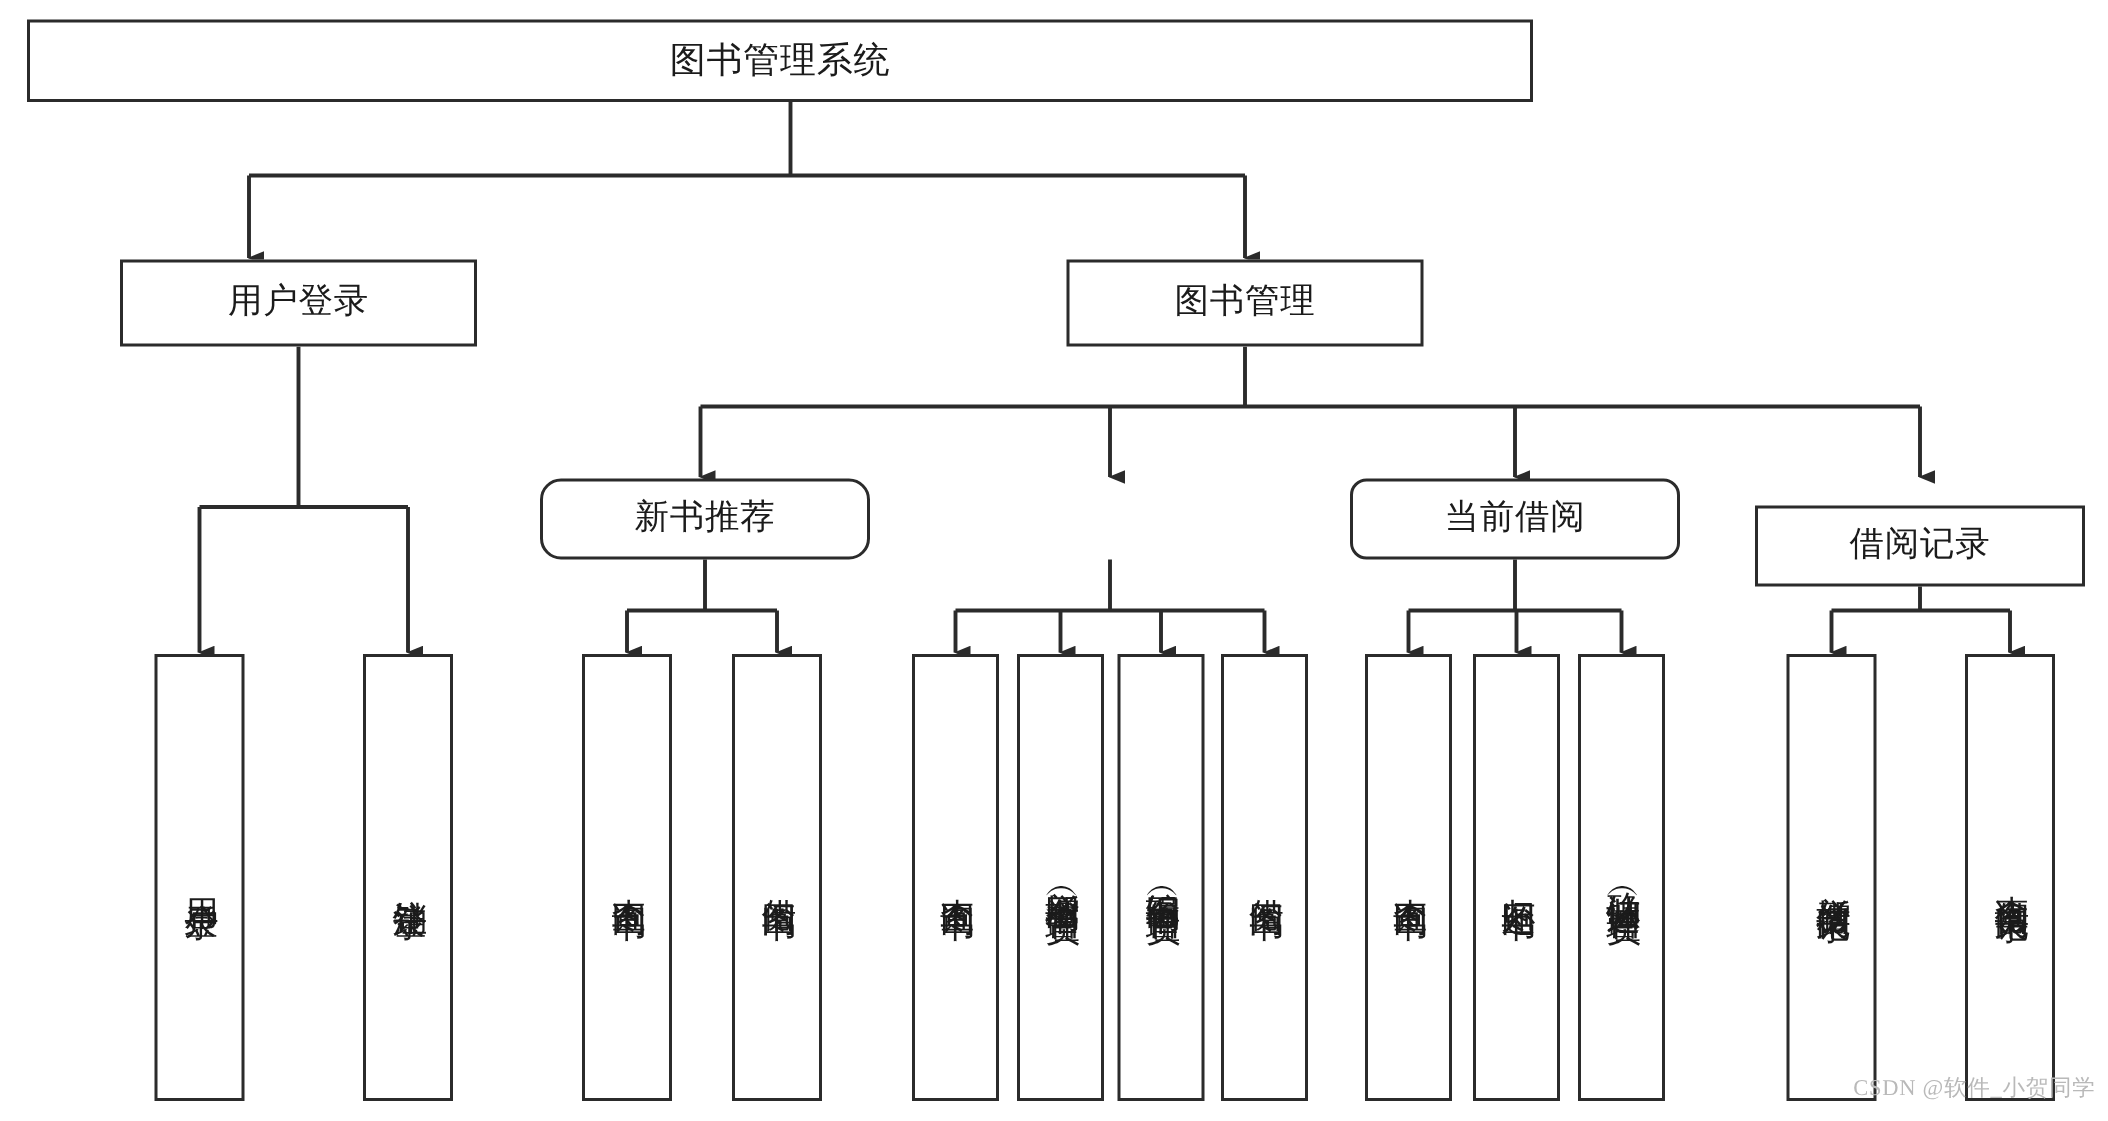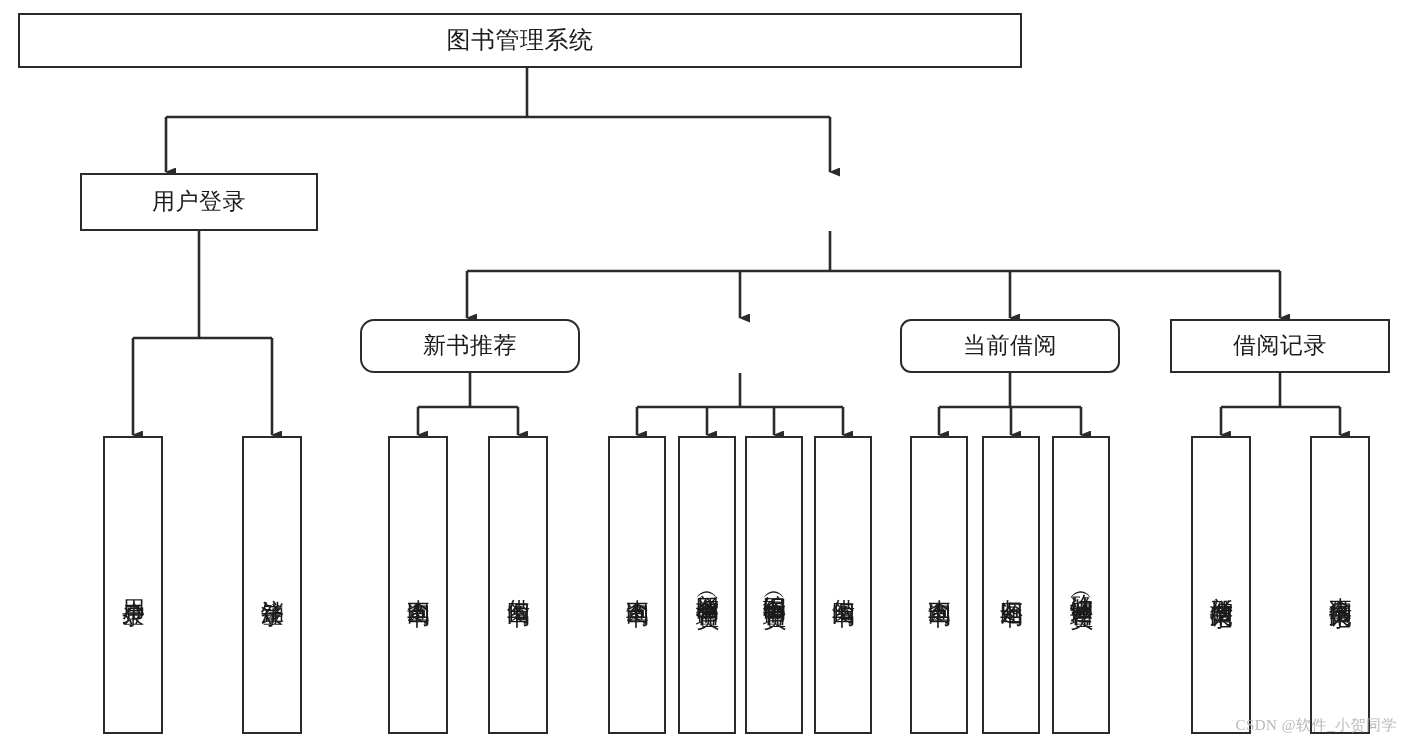--- a/index.html
+++ b/index.html
@@ -121,28 +121,31 @@
       </g>
   </svg>
 
   <div class="node root h" id="n-root" style="left: 18px; top: 13px; width: 1004px; height: 55px; align-items: center;">
     <span>图书管理系统</span>
   </div>
 
   <div class="node h" id="n-l2-0" style="left: 80px; top: 173px; width: 238px; height: 58px;">
     <span>用户登录</span>
   </div>
+  <div class="node h" id="n-l2-1" style="left: 711px; top: 173px; width: 238px; height: 58px;">
+    <span>图书管理</span>
+  </div>
 
   <div class="node h" id="n-l3-0" style="left: 360px; top: 319px; width: 220px; height: 54px; border-radius: 14px;">
     <span>新书推荐</span>
   </div>
   <div class="node h" id="n-l3-2" style="left: 900px; top: 319px; width: 220px; height: 54px; border-radius: 11px;">
     <span>当前借阅</span>
   </div>
-  <div class="node h" id="n-l3-3" style="left: 1170px; top: 319px; width: 220px; height: 54px;">
+  <div class="node h" id="n-l3-3" style="left: 1170px; top: 337px; width: 220px; height: 54px;">
     <span>借阅记录</span>
   </div>
 
   <div class="node v" id="n-leaf-0" style="left: 103px; top: 436px; width: 60px; height: 298px;">
     <span class="vtext">用户登录</span>
   </div>
   <div class="node v" id="n-leaf-1" style="left: 242px; top: 436px; width: 60px; height: 298px;">
     <span class="vtext">注销登录</span>
   </div>
   <div class="node v" id="n-leaf-2" style="left: 388px; top: 436px; width: 60px; height: 298px;">

